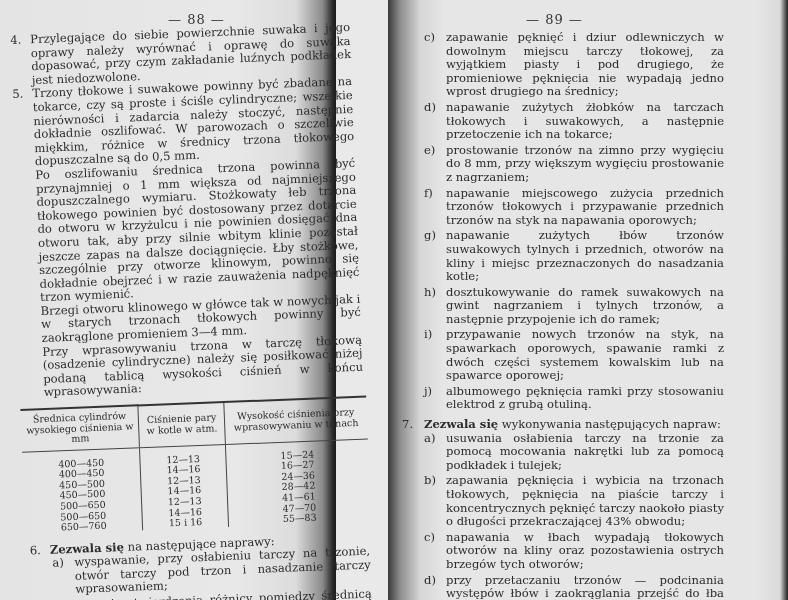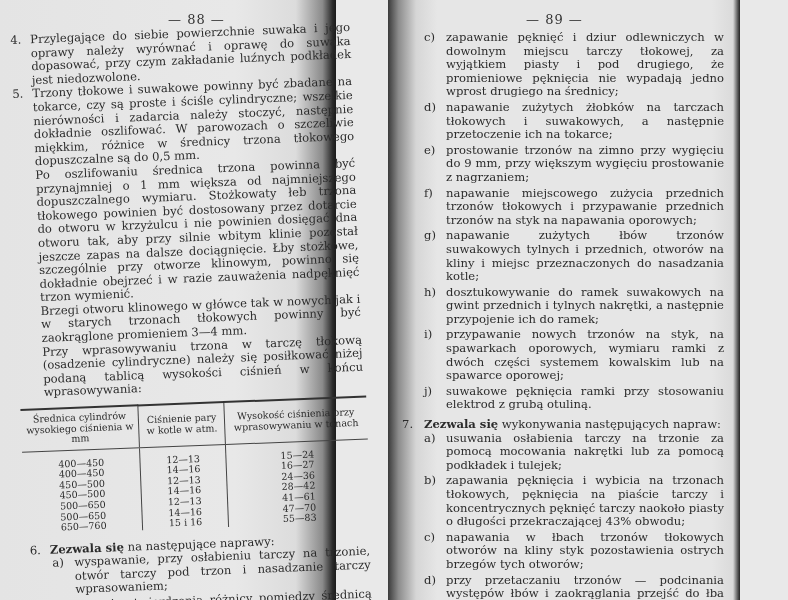--- a/index.html
+++ b/index.html
@@ -11,21 +11,21 @@
   }
   .spread { position:absolute; left:0; top:0; width:788px; height:600px; }
   .page {
     position:absolute; top:0; height:600px; box-sizing:border-box;
   }
   .page-left {
     left:0; width:336px;
     background:linear-gradient(to right, #e4e4e4 0%, #e8e8e8 70%, #dcdcdc 88%, #8a8a8a 96%, #2a2a2a 99%, #1a1a1a 100%);
   }
   .page-right {
-    left:388px; width:352px;
+    left:388px; width:400px;
     background:linear-gradient(to right, #3a3a3a 0%, #8c8c8c 3%, #d6d6d6 8%, #e6e6e6 14%, #e6e6e6 92%, #dadada 98%, #555 99.4%, #222 100%);
   }
   .folio {
     position:absolute; top:12px; font-size:13px; color:#333; letter-spacing:1px;
   }
   .page-left .folio { left:168px; }
   .page-right .folio { left:138px; }
   .text {
     position:absolute; font-size:11.6px; line-height:13.6px; color:#2b2b2b;
   }
@@ -141,58 +141,58 @@
       <div class="item">
           <span class="lbl">c)</span>
           <span class="body">zapawanie pęknięć i dziur odlewniczych w dowolnym miejscu tarczy tłokowej, za wyjątkiem piasty i pod drugiego, że promieniowe pęknięcia nie wypadają jedno wprost drugiego na średnicy;</span>
         </div>
       <div class="item">
           <span class="lbl">d)</span>
           <span class="body">napawanie zużytych żłobków na tarczach tłokowych i suwakowych, a następnie przetoczenie ich na tokarce;</span>
         </div>
       <div class="item">
           <span class="lbl">e)</span>
-          <span class="body">prostowanie trzonów na zimno przy wygięciu do 9 mm, przy większym wygięciu prostowanie z nagrzaniem;</span>
+          <span class="body">prostowanie trzonów na zimno przy wygięciu do 8 mm, przy większym wygięciu prostowanie z nagrzaniem;</span>
         </div>
       <div class="item">
           <span class="lbl">f)</span>
           <span class="body">napawanie miejscowego zużycia przednich trzonów tłokowych i przypawanie przednich trzonów na styk na napawania oporowych;</span>
         </div>
       <div class="item">
           <span class="lbl">g)</span>
           <span class="body">napawanie zużytych łbów trzonów suwakowych tylnych i przednich, otworów na kliny i miejsc przeznaczonych do nasadzania kotle;</span>
         </div>
       <div class="item">
           <span class="lbl">h)</span>
-          <span class="body">dosztukowywanie do ramek suwakowych na gwint przednich i tylnych nakrętki, a następnie przypojenie ich do ramek;</span>
+          <span class="body">dosztukowywanie do ramek suwakowych na gwint nagrzaniem i tylnych trzonów, a następnie przypojenie ich do ramek;</span>
         </div>
       <div class="item">
           <span class="lbl">i)</span>
-          <span class="body">przypawanie nowych trzonów na styk, na spawarkach oporowych, wymiaru ramki z dwóch części systemem kowalskim lub na spawarce oporowej;</span>
+          <span class="body">przypawanie nowych trzonów na styk, na spawarkach oporowych, spawanie ramki z dwóch części systemem kowalskim lub na spawarce oporowej;</span>
         </div>
       <div class="item">
           <span class="lbl">j)</span>
-          <span class="body">suwakowe pęknięcia ramki przy stosowaniu elektrod z grubą otuliną.</span>
+          <span class="body">albumowego pęknięcia ramki przy stosowaniu elektrod z grubą otuliną.</span>
         </div>
 
       <div class="para" style="margin-left:-22px;margin-top:6px;">
         <span class="num" style="width:22px">7.</span>
         <span class="body"><b>Zezwala się</b><span> wykonywania następujących napraw:</span></span>
       </div>
       <div class="item">
           <span class="lbl">a)</span>
           <span class="body">usuwania osłabienia tarczy na trzonie za pomocą mocowania nakrętki lub za pomocą podkładek i tulejek;</span>
         </div>
       <div class="item">
           <span class="lbl">b)</span>
           <span class="body">zapawania pęknięcia i wybicia na trzonach tłokowych, pęknięcia na piaście tarczy i koncentrycznych pęknięć tarczy naokoło piasty o długości przekraczającej 43% obwodu;</span>
         </div>
       <div class="item">
           <span class="lbl">c)</span>
-          <span class="body">napawania w łbach trzonów tłokowych otworów na kliny styk pozostawienia ostrych brzegów tych otworów;</span>
+          <span class="body">napawania w łbach wypadają tłokowych otworów na kliny oraz pozostawienia ostrych brzegów tych otworów;</span>
         </div>
       <div class="item">
           <span class="lbl">d)</span>
           <span class="body">przy przetaczaniu trzonów — podcinania występów łbów i zaokrąglania przejść do łba promieniem mniejszym od rysunkowego;</span>
         </div>
 
     </div>
   </div>
 
 </div>

